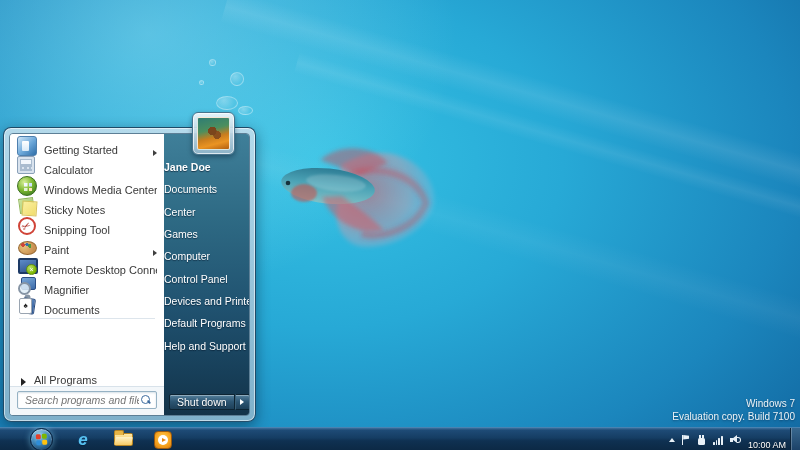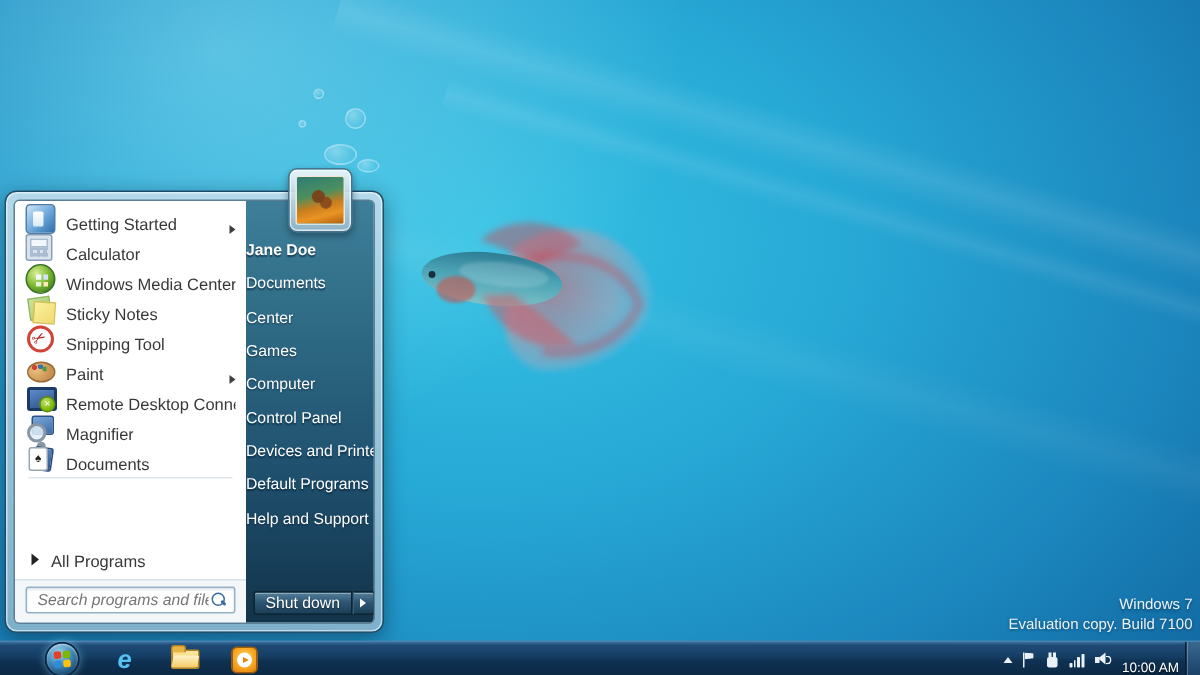--- a/index.html
+++ b/index.html
@@ -33,21 +33,21 @@
   .menu-body{display:flex;height:100%;border:1px solid #5d7f96;border-radius:4px;overflow:hidden;}
 
   .left-panel{width:154px;background:#fff;display:flex;flex-direction:column;padding-top:2px;}
   .menu-item{height:23px;display:flex;align-items:flex-end;padding:0 7px;font-size:11px;color:#383838;cursor:default;}
   .menu-item .label{white-space:nowrap;overflow:hidden;}
   .mi-icon{width:20px;height:20px;position:relative;flex:none;margin-right:7px;}
   .sub-arrow{margin-left:auto;width:0;height:0;border-left:4px solid #3f3f3f;
     border-top:3.5px solid transparent;border-bottom:3.5px solid transparent;}
   .left-spacer{flex:1;}
   .separator{height:1px;background:#dde5ec;margin:2px 9px;}
-  .all-programs{height:24px;display:flex;align-items:flex-start;padding:0 7px;font-size:11px;color:#383838;margin-top:48px;}
+  .all-programs{height:24px;display:flex;align-items:flex-end;padding:0 7px;font-size:11px;color:#383838;margin-top:48px;}
   .ap-arrow{width:0;height:0;border-left:5px solid #222;border-top:4px solid transparent;
     border-bottom:4px solid transparent;margin:0 8px 0 4px;}
   .search-row{border-top:1px solid #d8e2ea;background:#f3f7fa;padding:4px 7px 6px;}
   .search-box{height:18px;background:#fff;border:1px solid #96b2c4;border-radius:2px;
     display:flex;align-items:center;padding:0 5px;box-shadow:inset 0 1px 2px rgba(90,130,160,0.25);}
   .search-box input{flex:1;border:none;outline:none;font-family:"Liberation Sans",sans-serif;
     font-size:10.5px;font-style:italic;color:#6e6e6e;background:transparent;min-width:0;}
   .search-glyph{width:10px;height:10px;position:relative;flex:none;}
   .search-glyph::before{content:"";position:absolute;left:0;top:0;width:7px;height:7px;
     border:1.6px solid #3d6b9e;border-radius:50%;}

